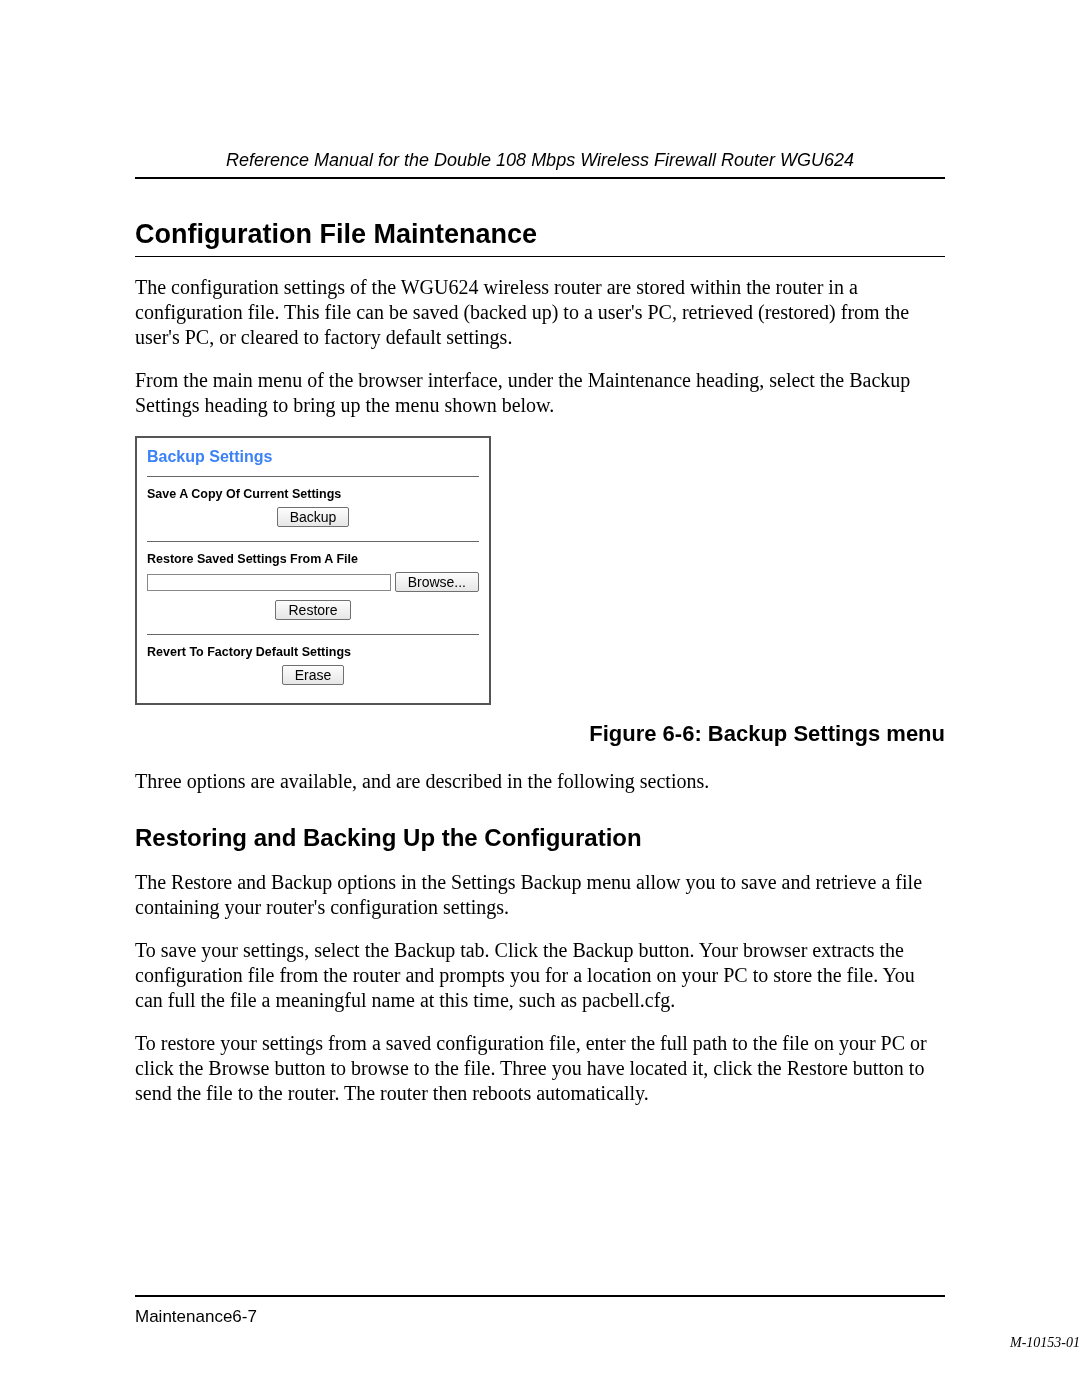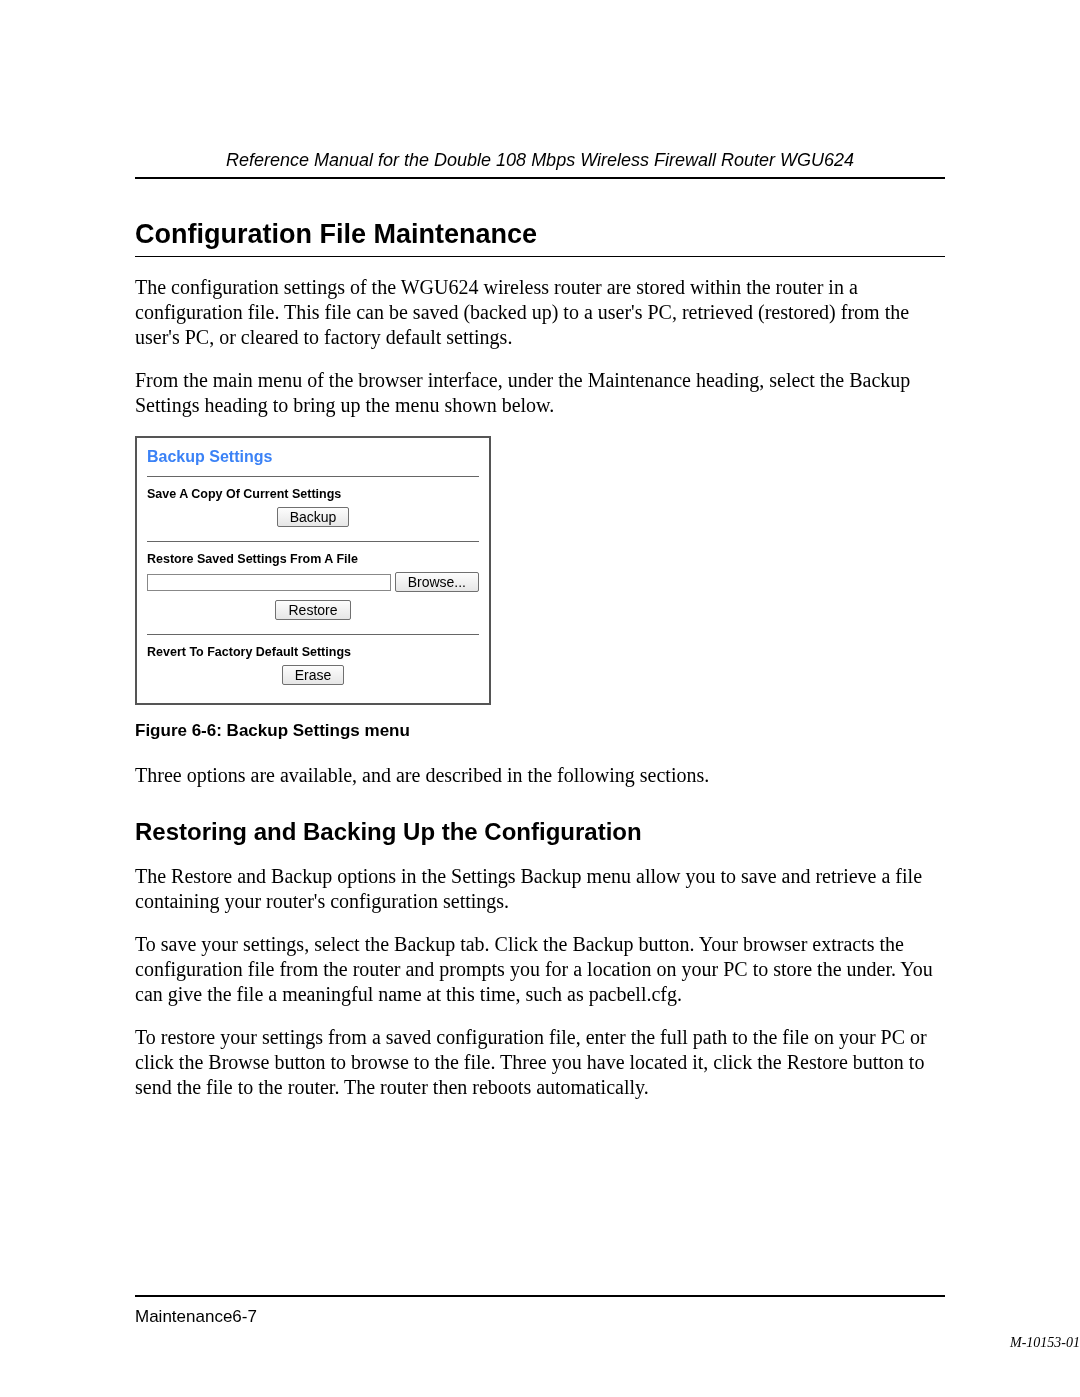--- a/index.html
+++ b/index.html
@@ -39,22 +39,23 @@
   }
   h2.sub {
     font-family: Arial, Helvetica, sans-serif;
     font-weight: bold;
     font-size: 24px;
     margin: 30px 0 10px 0;
   }
   .figure-caption {
     font-family: Arial, Helvetica, sans-serif;
     font-weight: bold;
-    font-size: 17px;
+    font-size: 22px;
     margin: 16px 0 22px 0;
+    text-align: right;
   }
 
   
   .panel {
     width: 356px;
     border: 2px solid #555;
     box-sizing: border-box;
     padding: 8px 10px 18px 10px;
     background: #fff;
     font-family: Arial, Helvetica, sans-serif;
@@ -163,21 +164,21 @@
     </div>
   </div>
 
   <div class="figure-caption">Figure 6-6:  Backup Settings menu</div>
 
   <p class="body">Three options are available, and are described in the following sections.</p>
 
   <h2 class="sub">Restoring and Backing Up the Configuration</h2>
 
   <p class="body">The Restore and Backup options in the Settings Backup menu allow you to save and retrieve a file containing your router's configuration settings.</p>
-  <p class="body">To save your settings, select the Backup tab. Click the Backup button. Your browser extracts the configuration file from the router and prompts you for a location on your PC to store the under. You can give the file a meaningful name at this time, such as pacbell.cfg.</p>
+  <p class="body">To save your settings, select the Backup tab. Click the Backup button. Your browser extracts the configuration file from the router and prompts you for a location on your PC to store the file. You can full the file a meaningful name at this time, such as pacbell.cfg.</p>
   <p class="body">To restore your settings from a saved configuration file, enter the full path to the file on your PC or click the Browse button to browse to the file. Three you have located it, click the Restore button to send the file to the router. The router then reboots automatically.</p>
 
   <div class="footer-rule"></div>
   <div class="footer-row">
     <span>Maintenance</span>
     <span>6-7</span>
   </div>
   <div class="doc-number">M-10153-01</div>
 
 </div>

